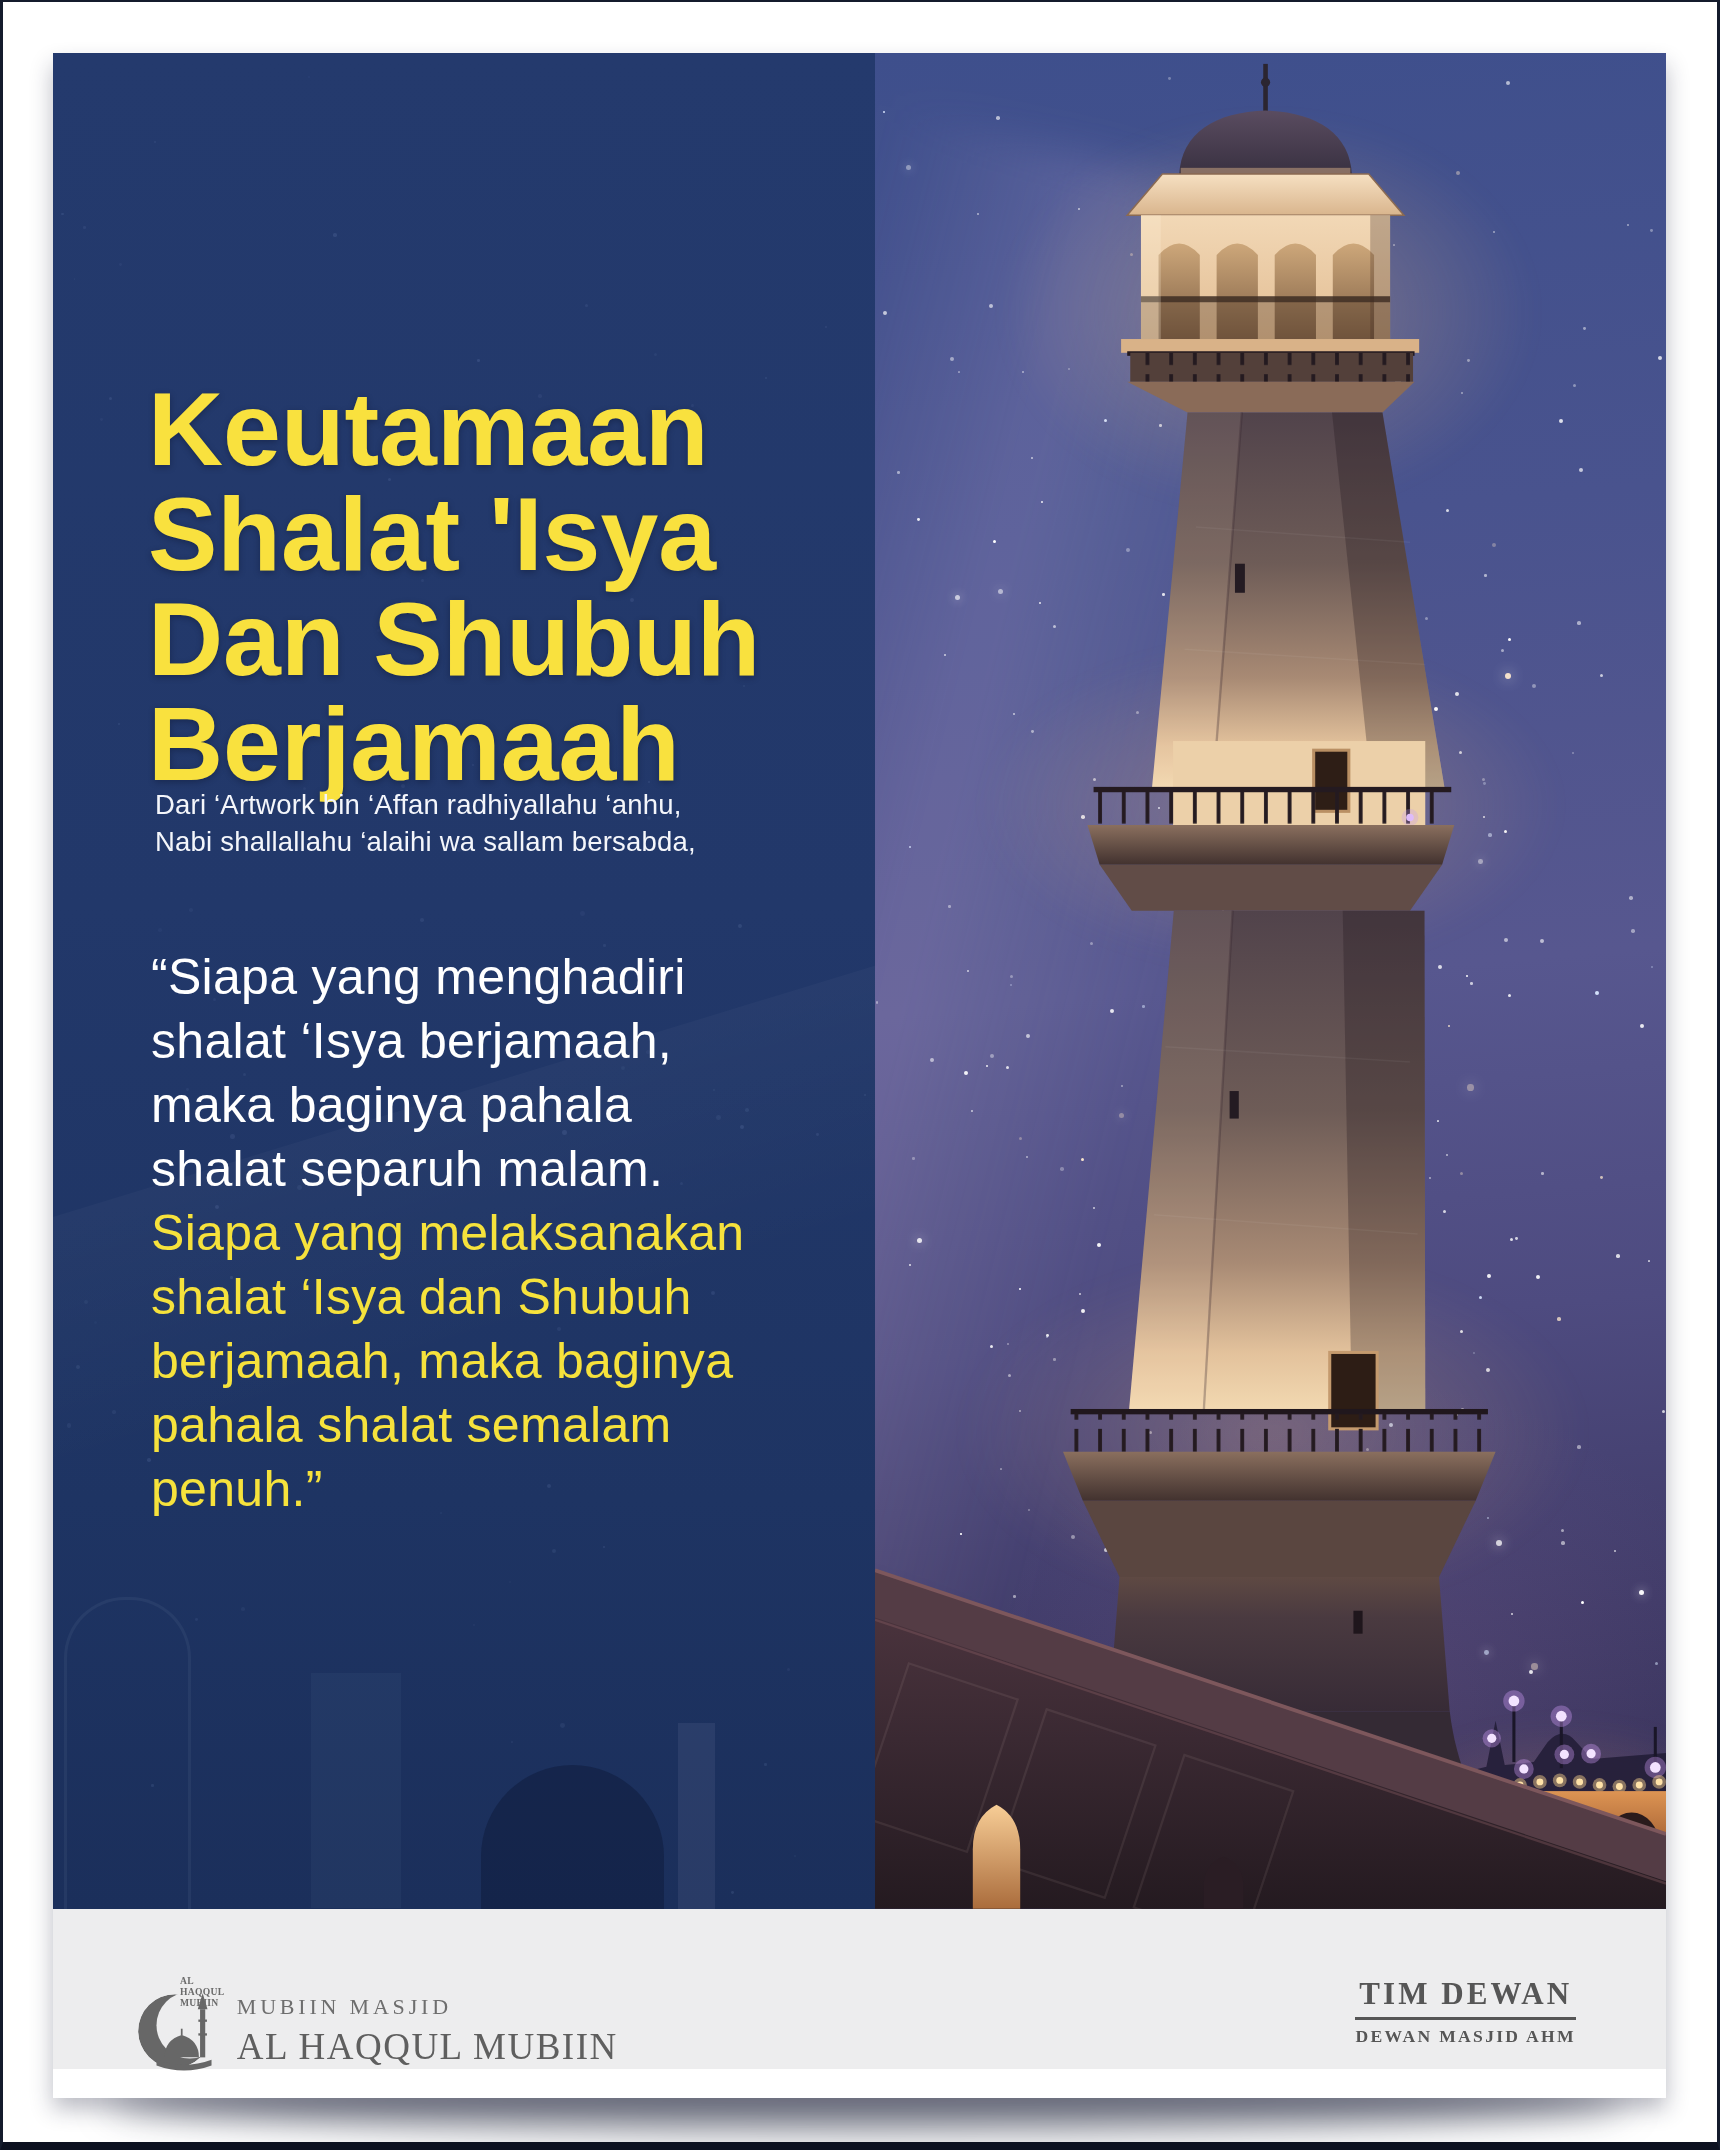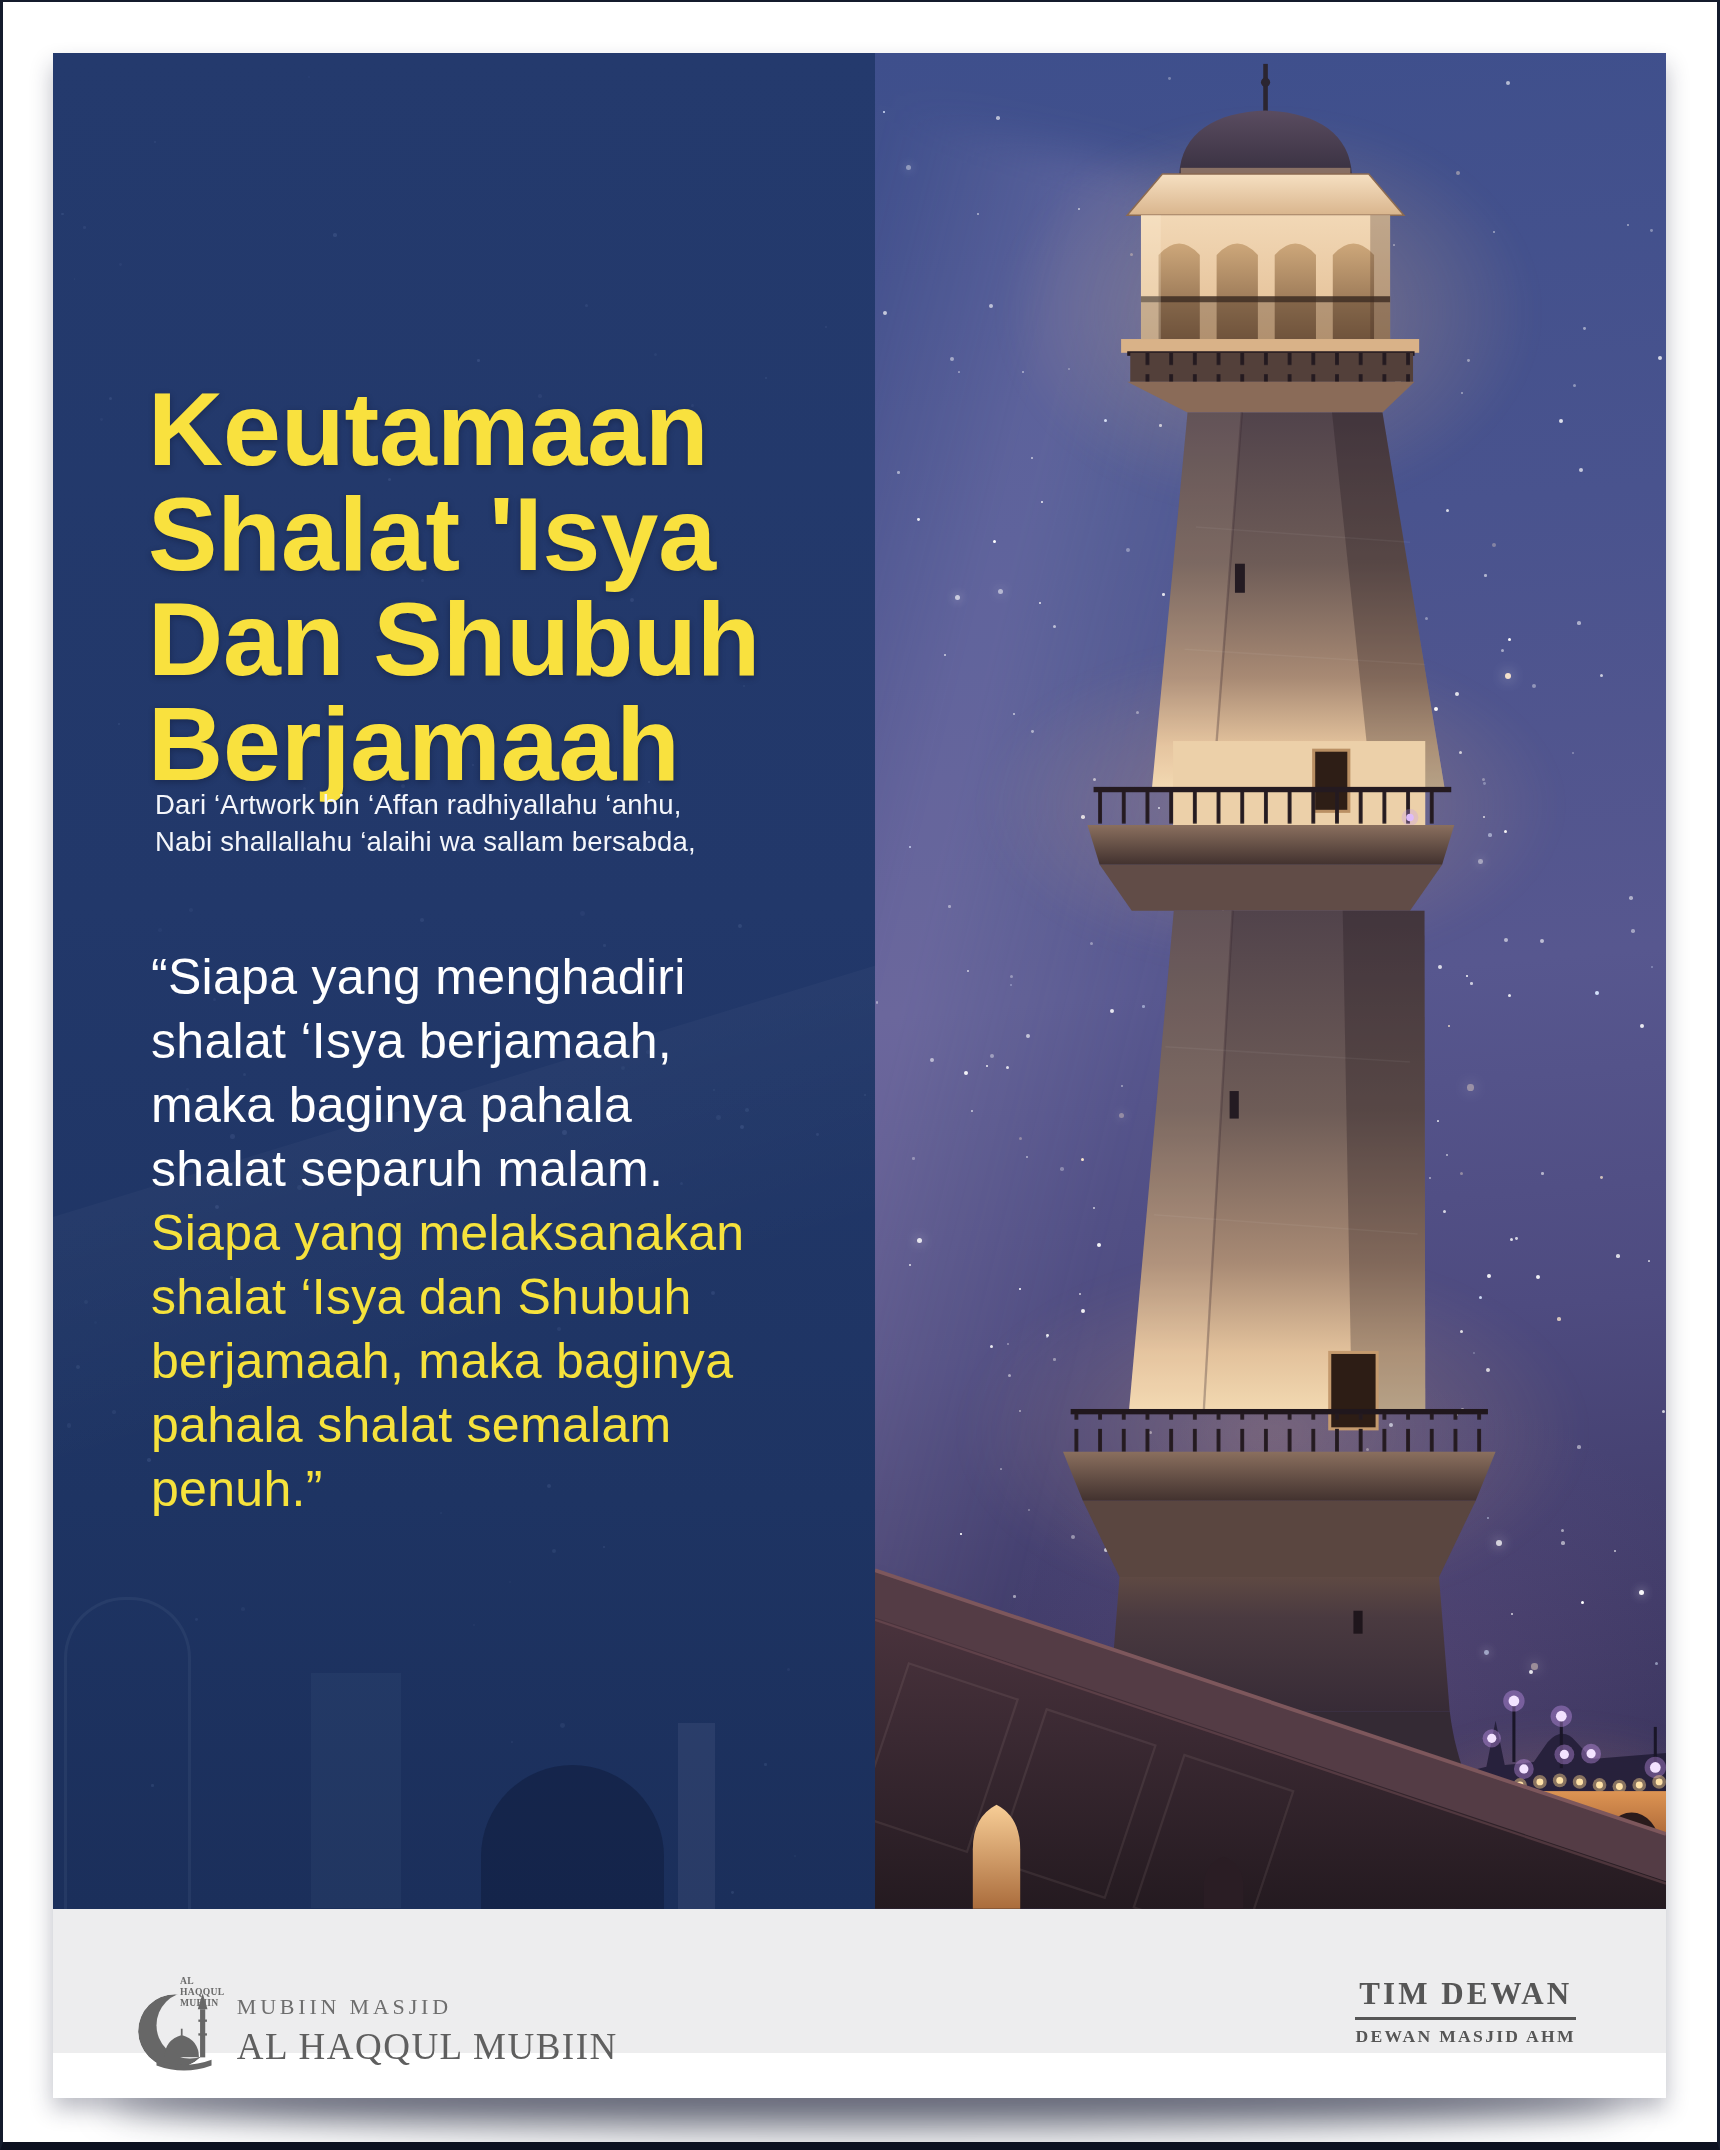--- a/index.html
+++ b/index.html
@@ -51,21 +51,21 @@
         background:radial-gradient(closest-side,rgba(255,200,140,.32),rgba(255,200,140,0));}
   .glow-balcony2{left:105px;top:588px;width:581px;height:329px;
         background:radial-gradient(closest-side,rgba(255,195,135,.28),rgba(255,195,135,0));}
   .glow-balcony3{left:84px;top:1200px;width:627px;height:359px;
         background:radial-gradient(closest-side,rgba(255,195,135,.25),rgba(255,195,135,0));}
   .glow-arcade{left:497px;top:1666px;width:382px;height:199px;
         background:radial-gradient(closest-side,rgba(255,170,110,.22),rgba(255,170,110,0));}
   .minaret-svg{position:absolute;left:0;top:0;}
 
   
-  .footer{position:absolute;left:0;top:1856px;width:1613px;height:144px;background:#ededee;}
+  .footer{position:absolute;left:0;top:1856px;width:1613px;height:160px;background:#ededee;}
   .footer-left{position:absolute;left:84px;top:64px;height:116px;display:flex;align-items:center;}
   .logo-mark{position:relative;width:86px;height:116px;}
   .crescent-caption{position:absolute;left:43px;top:3.1px;font-family:"Liberation Serif",serif;
         font-size:9.6px;line-height:10.7px;letter-spacing:0.3px;color:#6a6a6a;white-space:pre-line;font-weight:bold;}
   .footer-left-text{margin-left:13.8px;font-family:"Liberation Serif",serif;color:#6a6a6a;}
   .fl1{font-size:22px;letter-spacing:3.8px;margin-bottom:5.3px;color:#6e6e6e;}
   .fl2{font-size:37px;letter-spacing:1.5px;color:#5f5f5f;}
   .footer-right{position:absolute;right:90px;top:67px;text-align:center;font-family:"Liberation Serif",serif;color:#565656;}
   .fr1{font-size:31px;font-weight:bold;letter-spacing:3.1px;}
   .fr-rule{height:3.1px;background:#565656;margin:5.3px 0 6.1px 0;}

